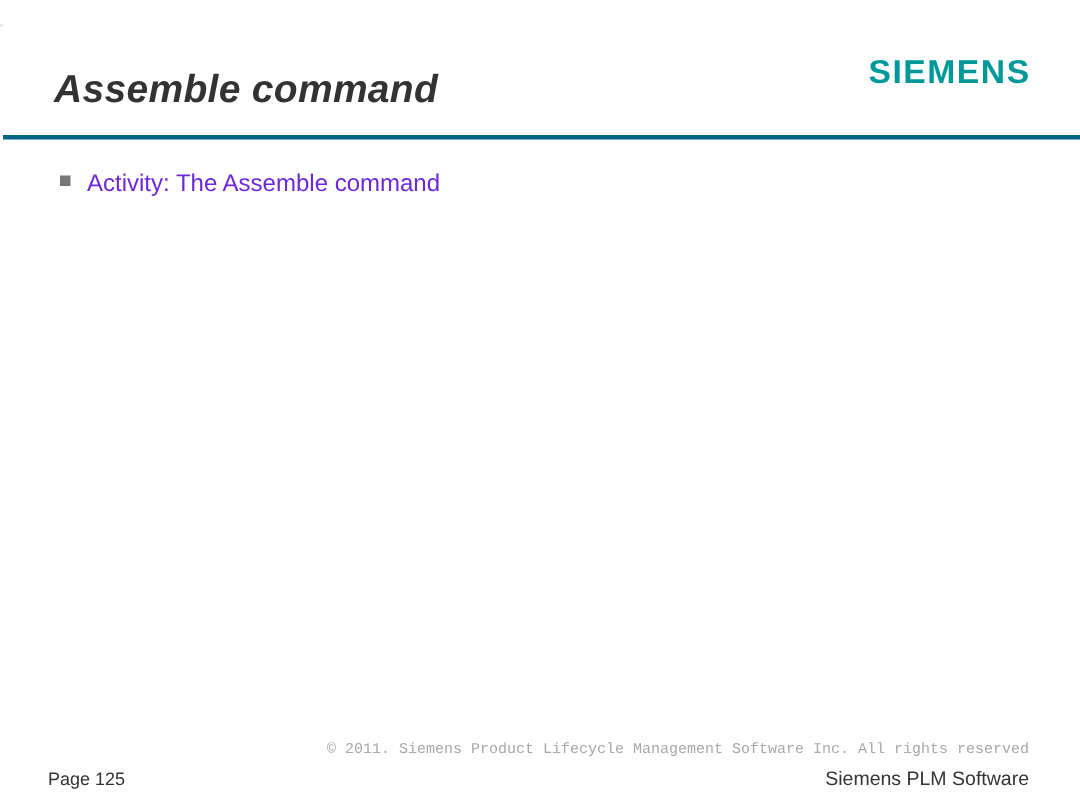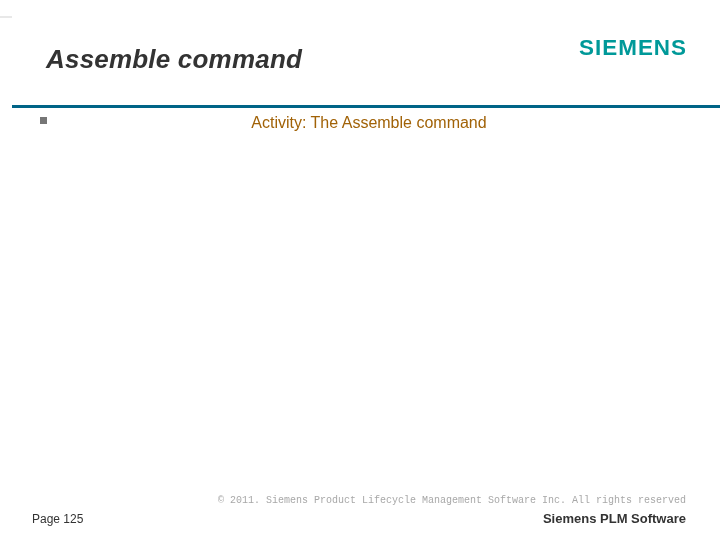--- a/index.html
+++ b/index.html
@@ -1,21 +1,21 @@
 <!DOCTYPE html>
 <html><head>
 <meta charset="utf-8">
 <style>
   * { margin: 0; padding: 0; box-sizing: border-box; }
   html, body { width: 720px; height: 540px; font-family: Arial, Helvetica, sans-serif; background: #fff; overflow: hidden; }
   .slide { position: relative; width: 720px; height: 540px; background: #fff; }
 
   
   .header {
-    position: absolute; top: 0; left: 12px; right: 0; height: 108px;
+    position: absolute; top: 0; left: 2px; right: 0; height: 93px;
     background: #fff;
     border-bottom: 3px solid #006487;
     padding-left: 13px;
   }
   
   .topline { position: absolute; top: 16px; left: 0; right: 0; height: 2px; background: #e8e8e8; }
 
   .title {
     position: absolute; left: 34px; top: 44px;
     font-size: 26px; font-style: italic; font-weight: 700; color: #333;
@@ -26,34 +26,34 @@
     position: absolute; right: 34px; top: 35px;
     font-family: Arial, Helvetica, sans-serif;
     font-weight: 900; font-size: 22px; letter-spacing: 1px;
     color: #009999;
     transform: scaleX(1.02);
   }
 
   
   .body { position: absolute; top: 110px; left: 40px; right: 40px; bottom: 80px; }
   .bullets { list-style: none; }
-  .bullets li { position: relative; padding-left: 18px; font-size: 16px; color: #a16207; line-height: 1.6; text-align: center; }
+  .bullets li { position: relative; padding-left: 18px; font-size: 16px; color: #6d28d9; line-height: 1.6; }
   .bullets li::before {
     content: ""; position: absolute; left: 0; top: 7px; width: 7px; height: 7px; background: #767676;
   }
 
   
   .footer { position: absolute; left: 0; right: 0; bottom: 0; height: 58px; }
   .copyright {
     position: absolute; right: 34px; bottom: 34px;
     font-size: 10px; color: #a8a8a8; font-family: Liberation Mono, monospace;
   }
   .plm {
     position: absolute; right: 34px; bottom: 14px;
-    font-size: 13px; color: #333; font-weight: bold;
+    font-size: 13px; color: #333;
   }
   .page {
     position: absolute; left: 32px; bottom: 14px;
     font-size: 12px; color: #333;
   }
 </style>
 </head>
 <body>
 
 <div class="slide">

